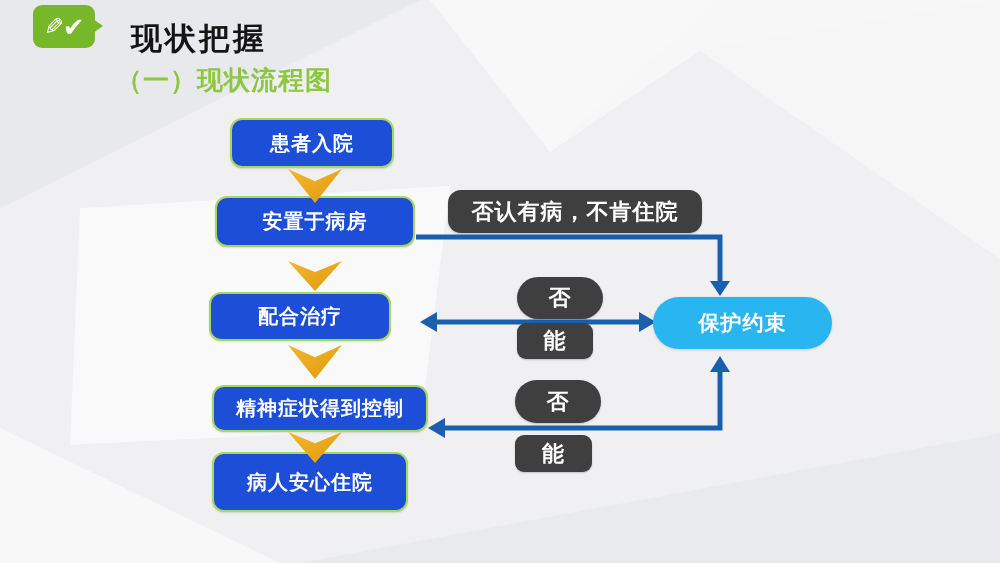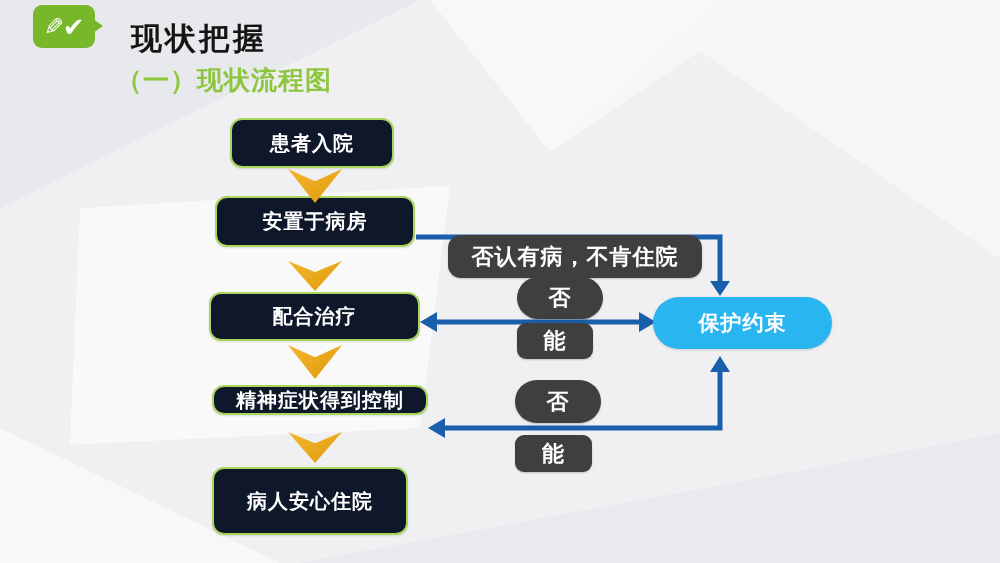--- a/index.html
+++ b/index.html
@@ -39,46 +39,46 @@
     position:absolute;left:131px;top:6px;
     font-size:31px;font-weight:900;color:#141414;letter-spacing:3px;margin-top:12px;
   }
   .section-title{
     position:absolute;left:88px;top:63px;
     font-size:26px;font-weight:900;color:#8DC63F;letter-spacing:1px;margin-left:28px;
   }
 
   
   .gbox{
-    position:absolute;background:#0f172a;border:2px solid #A9D65D;
+    position:absolute;background:#1d4ed8;border:2px solid #A9D65D;
     border-radius:12px;box-sizing:border-box;
     color:#fff;font-weight:800;font-size:20px;letter-spacing:1px;
     display:flex;align-items:center;justify-content:center;
     box-shadow:0 1px 2px rgba(0,0,0,.12);
   }
   .step1{left:230px;top:118px;width:164px;height:50px;}
   .step2{left:215px;top:196px;width:200px;height:51px;}
-  .step3{left:209px;top:292px;width:211px;height:49px;}
-  .step4{left:212px;top:385px;width:216px;height:30px;}
-  .step5{left:212px;top:467px;width:196px;height:68px;}
+  .step3{left:209px;top:292px;width:182px;height:49px;}
+  .step4{left:212px;top:385px;width:216px;height:47px;}
+  .step5{left:212px;top:452px;width:196px;height:60px;}
 
   
   .oarrow{position:absolute;left:288px;width:54px;}
   .oa1{top:169px;height:34px;}
   .oa2{top:261px;height:30px;}
   .oa3{top:345px;height:34px;}
   .oa4{top:432px;height:31px;}
 
   
   .dbox{
     position:absolute;background:#3F3F3F;color:#fff;
     font-weight:800;display:flex;align-items:center;justify-content:center;
     letter-spacing:1px;box-shadow:0 1px 2px rgba(0,0,0,.2);
   }
-  .denial{left:448px;top:190px;width:254px;height:43px;border-radius:13px;font-size:22px;margin-top:45px;}
+  .denial{left:448px;top:190px;width:254px;height:43px;border-radius:13px;font-size:22px;}
   .no1{left:517px;top:277px;width:86px;height:42px;border-radius:21px;font-size:22px;}
   .yes1{left:517px;top:323px;width:76px;height:36px;border-radius:9px;font-size:22px;}
   .no2{left:515px;top:380px;width:86px;height:43px;border-radius:22px;font-size:22px;}
   .yes2{left:515px;top:435px;width:77px;height:37px;border-radius:9px;font-size:22px;}
 
   
   .cyanbox{
     position:absolute;left:653px;top:297px;width:179px;height:52px;
     background:#29B6F0;border-radius:28px;
     color:#fff;font-weight:800;font-size:21px;letter-spacing:1px;

